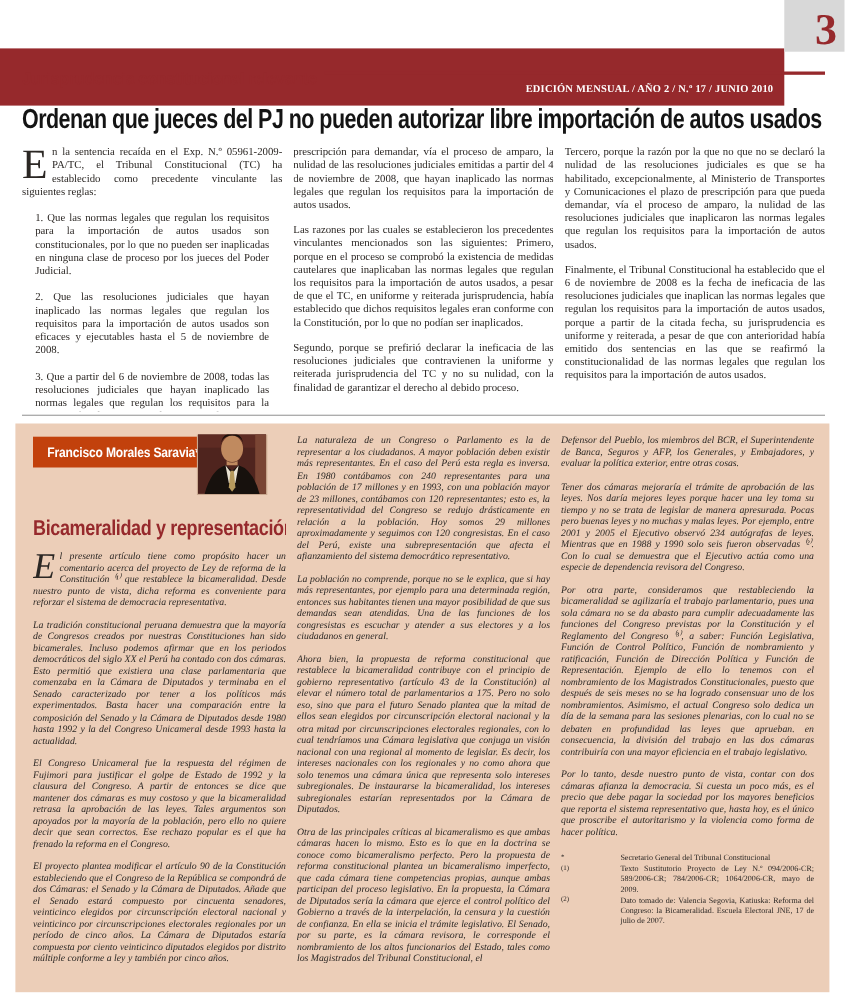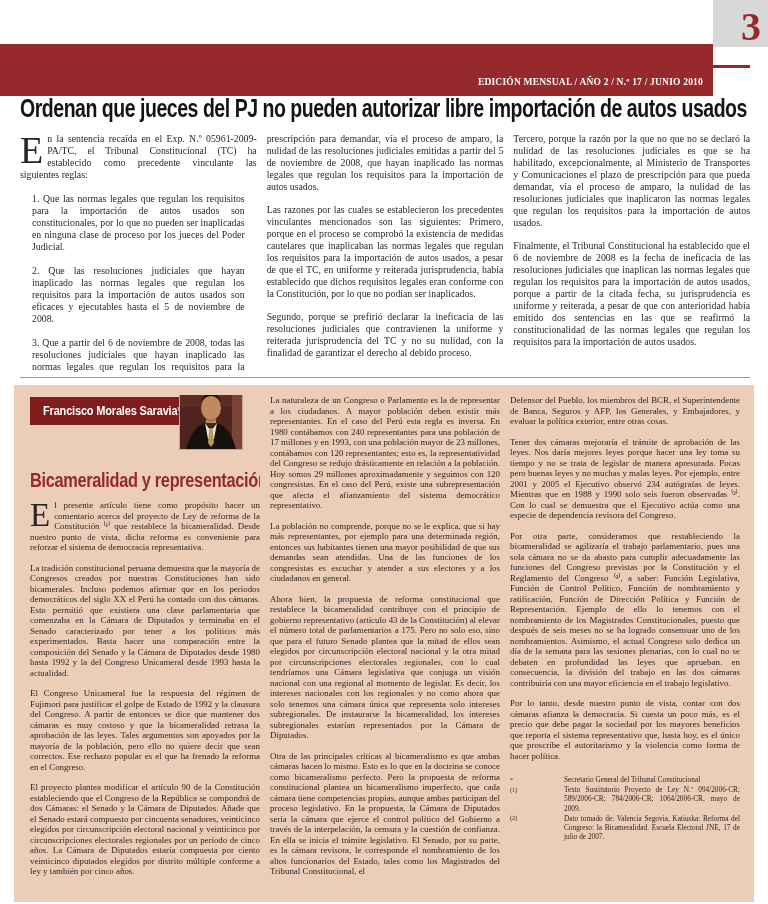--- a/index.html
+++ b/index.html
@@ -37,25 +37,25 @@
   .dropcap { float:left; font-size:38px; line-height:32px; padding:1px 4px 0 0; color:#2b2724; }
 
   .top-cols { position:absolute; top:133px; left:20px; width:730px; height:241px; }
 
   .section-rule { position:absolute; top:377px; left:20px; width:730px; height:1px; background:#9a9a9a; }
 
   
   .panel { position:absolute; top:385px; left:14px; width:740px; height:517px; background:#ecceb8;
            box-sizing:border-box; padding:10px 14px 8px 16px; }
   .panel-cols { height:100%; }
-  .panel .p { font-size:8.9px; line-height:10.5px; margin-bottom:10px; }
+  .panel .p { font-size:8.9px; line-height:10.5px; margin-bottom:10px;font-style:italic; }
   .panel .dropcap { font-size:33px; line-height:29px; }
 
   .author-block { position:relative; height:62px; }
-  .author-bar { position:absolute; left:0; top:2px; width:152px; height:28px; background:#7f1d1d;
+  .author-bar { position:absolute; left:0; top:2px; width:152px; height:28px; background:#c2410c;
                 display:flex; align-items:center; padding-left:13px; box-sizing:border-box; }
   .author-bar span { color:#ffffff; font-family:"Liberation Sans", sans-serif; font-weight:bold;
                      font-size:12.5px; letter-spacing:-0.2px; white-space:nowrap;
                      transform:scaleX(0.88); transform-origin:left center; }
   .photo { position:absolute; left:150px; top:-10px; width:62px; height:64px; overflow:hidden;
            box-shadow:0 0 0 1px #c9a88f; }
 
   .feature-title { margin:12px 0 8px 0; font-family:"Liberation Sans", sans-serif; font-weight:bold;
                    font-size:19.5px; letter-spacing:-0.4px; color:#96292c; white-space:nowrap;
                    transform:scaleX(0.84); transform-origin:left center; }
@@ -89,21 +89,21 @@
     <div class="col">
       <p class="p">
         <span class="dropcap">E</span><span>n la sentencia recaída en el Exp. N.º 05961-2009-PA/TC, el Tribunal Constitucional (TC) ha establecido como precedente vinculante las siguientes reglas:</span>
       </p>
       <p class="p tight">1. Que las normas legales que regulan los requisitos para la importación de autos usados son constitucionales, por lo que no pueden ser inaplicadas en ninguna clase de proceso por los jueces del Poder Judicial.</p>
       <p class="p tight">2. Que las resoluciones judiciales que hayan inaplicado las normas legales que regulan los requisitos para la importación de autos usados son eficaces y ejecutables hasta el 5 de noviembre de 2008.</p>
       <p class="p tight">3. Que a partir del 6 de noviembre de 2008, todas las resoluciones judiciales que hayan inaplicado las normas legales que regulan los requisitos para la importación de autos usados son ineficaces, por contravenir la uniforme y reiterada jurisprudencia del Tribunal Constitucional.</p>
       <p class="p tight">5. Que el Ministerio de Transportes y Comunicaciones, excepcionalmente, tiene habilitado el plazo de</p>
     </div>
     <div class="col">
-      <p class="p">prescripción para demandar, vía el proceso de amparo, la nulidad de las resoluciones judiciales emitidas a partir del 5 de noviembre de 2008, que hayan inaplicado las normas legales que regulan los requisitos para la importación de autos usados.</p>
+      <p class="p">prescripción para demandar, vía el proceso de amparo, la nulidad de las resoluciones judiciales emitidas a partir del 4 de noviembre de 2008, que hayan inaplicado las normas legales que regulan los requisitos para la importación de autos usados.</p>
       <p class="p">Las razones por las cuales se establecieron los precedentes vinculantes mencionados son las siguientes: Primero, porque en el proceso se comprobó la existencia de medidas cautelares que inaplicaban las normas legales que regulan los requisitos para la importación de autos usados, a pesar de que el TC, en uniforme y reiterada jurisprudencia, había establecido que dichos requisitos legales eran conforme con la Constitución, por lo que no podían ser inaplicados.</p>
       <p class="p">Segundo, porque se prefirió declarar la ineficacia de las resoluciones judiciales que contravienen la uniforme y reiterada jurisprudencia del TC y no su nulidad, con la finalidad de garantizar el derecho al debido proceso.</p>
     </div>
     <div class="col">
       <p class="p">Tercero, porque la razón por la que no que no se declaró la nulidad de las resoluciones judiciales es que se ha habilitado, excepcionalmente, al Ministerio de Transportes y Comunicaciones el plazo de prescripción para que pueda demandar, vía el proceso de amparo, la nulidad de las resoluciones judiciales que inaplicaron las normas legales que regulan los requisitos para la importación de autos usados.</p>
       <p class="p">Finalmente, el Tribunal Constitucional ha establecido que el 6 de noviembre de 2008 es la fecha de ineficacia de las resoluciones judiciales que inaplican las normas legales que regulan los requisitos para la importación de autos usados, porque a partir de la citada fecha, su jurisprudencia es uniforme y reiterada, a pesar de que con anterioridad había emitido dos sentencias en las que se reafirmó la constitucionalidad de las normas legales que regulan los requisitos para la importación de autos usados.</p>
     </div>
   </section>
 
   <div class="section-rule"></div>

